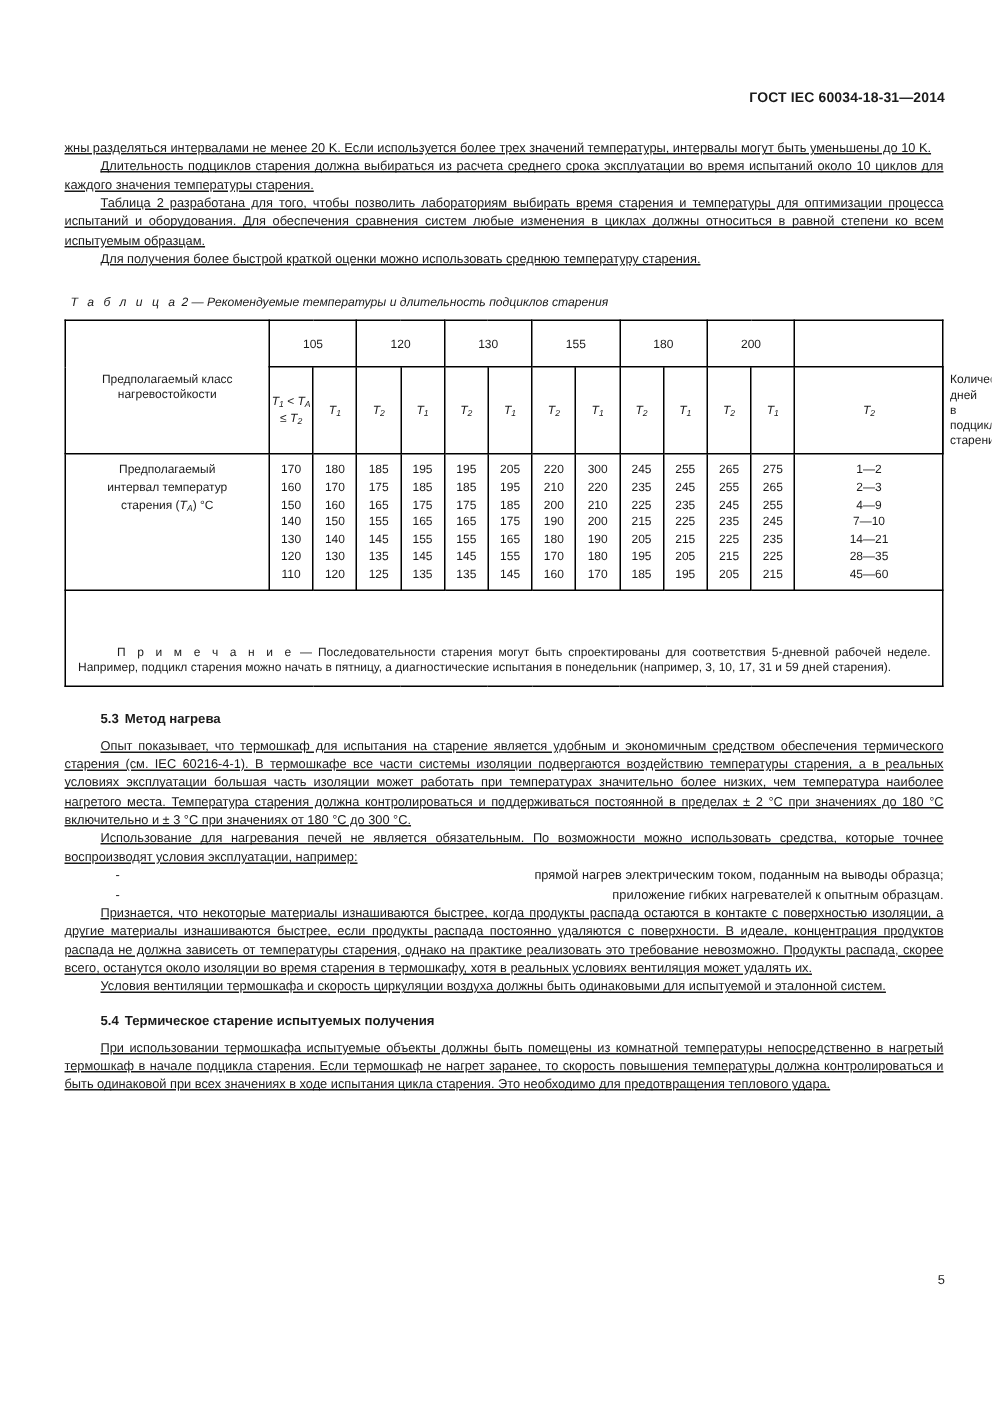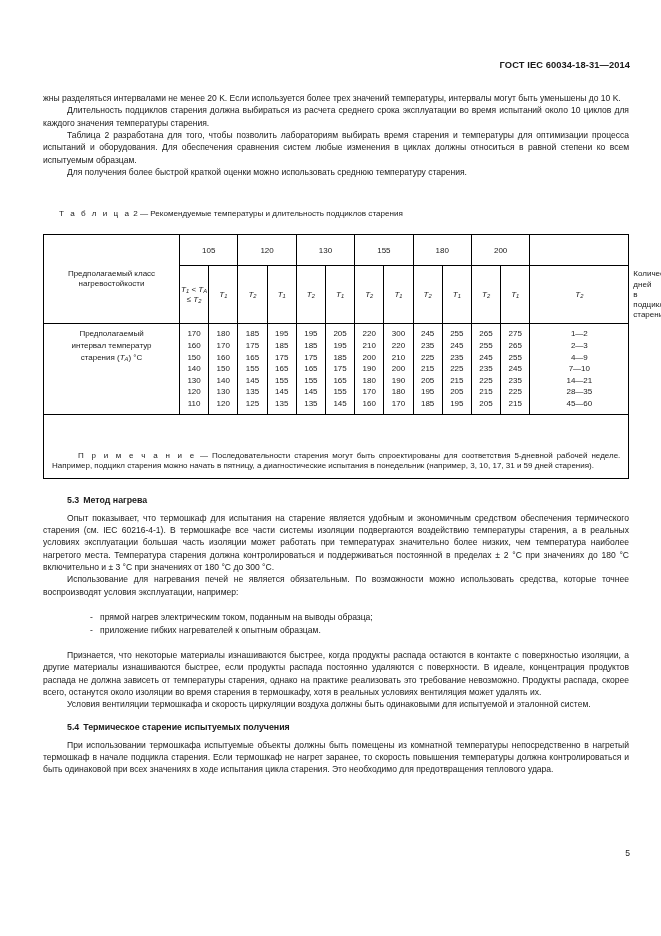--- a/index.html
+++ b/index.html
@@ -42,34 +42,36 @@
     width: 586px;
   }
 
   p.para {
     margin: 0;
     font-size: 8.55px;
     line-height: 12.35px;
     text-align: justify;
     text-justify: inter-word;
     letter-spacing: -0.01px;
+    text-decoration: underline;
   }
   p.para.indent {
     text-indent: 24px;
   }
 
   .gap-sm { height: 6px; }
   .gap-md { height: 10px; }
   .gap-lg { height: 15px; }
 
   
   .table-caption {
     font-size: 8.1px;
-    margin: 16px;
+    margin: 4px;
     white-space: nowrap;
+    font-style: italic;
   }
   .table-caption .spaced {
     letter-spacing: 2.0px;
   }
 
   
   table.t2 {
     border-collapse: collapse;
     width: 586px;
     table-layout: fixed;
@@ -151,22 +153,23 @@
     font-size: 8.8px;
     font-weight: bold;
     margin: 0;
     padding-left: 24px;
     line-height: 12px;
   }
   h2.sec .num { margin-right: 4px; margin-top: 14px; }
 
   ul.dashlist {
     list-style: none;
-    margin: 13px;
+    margin: 0;
     padding: 0;
+    text-align: right;
   }
   ul.dashlist li {
     font-size: 8.55px;
     line-height: 12.35px;
     padding-left: 44px;
     position: relative;
   }
   ul.dashlist li::before {
     content: "-";
     position: absolute;

